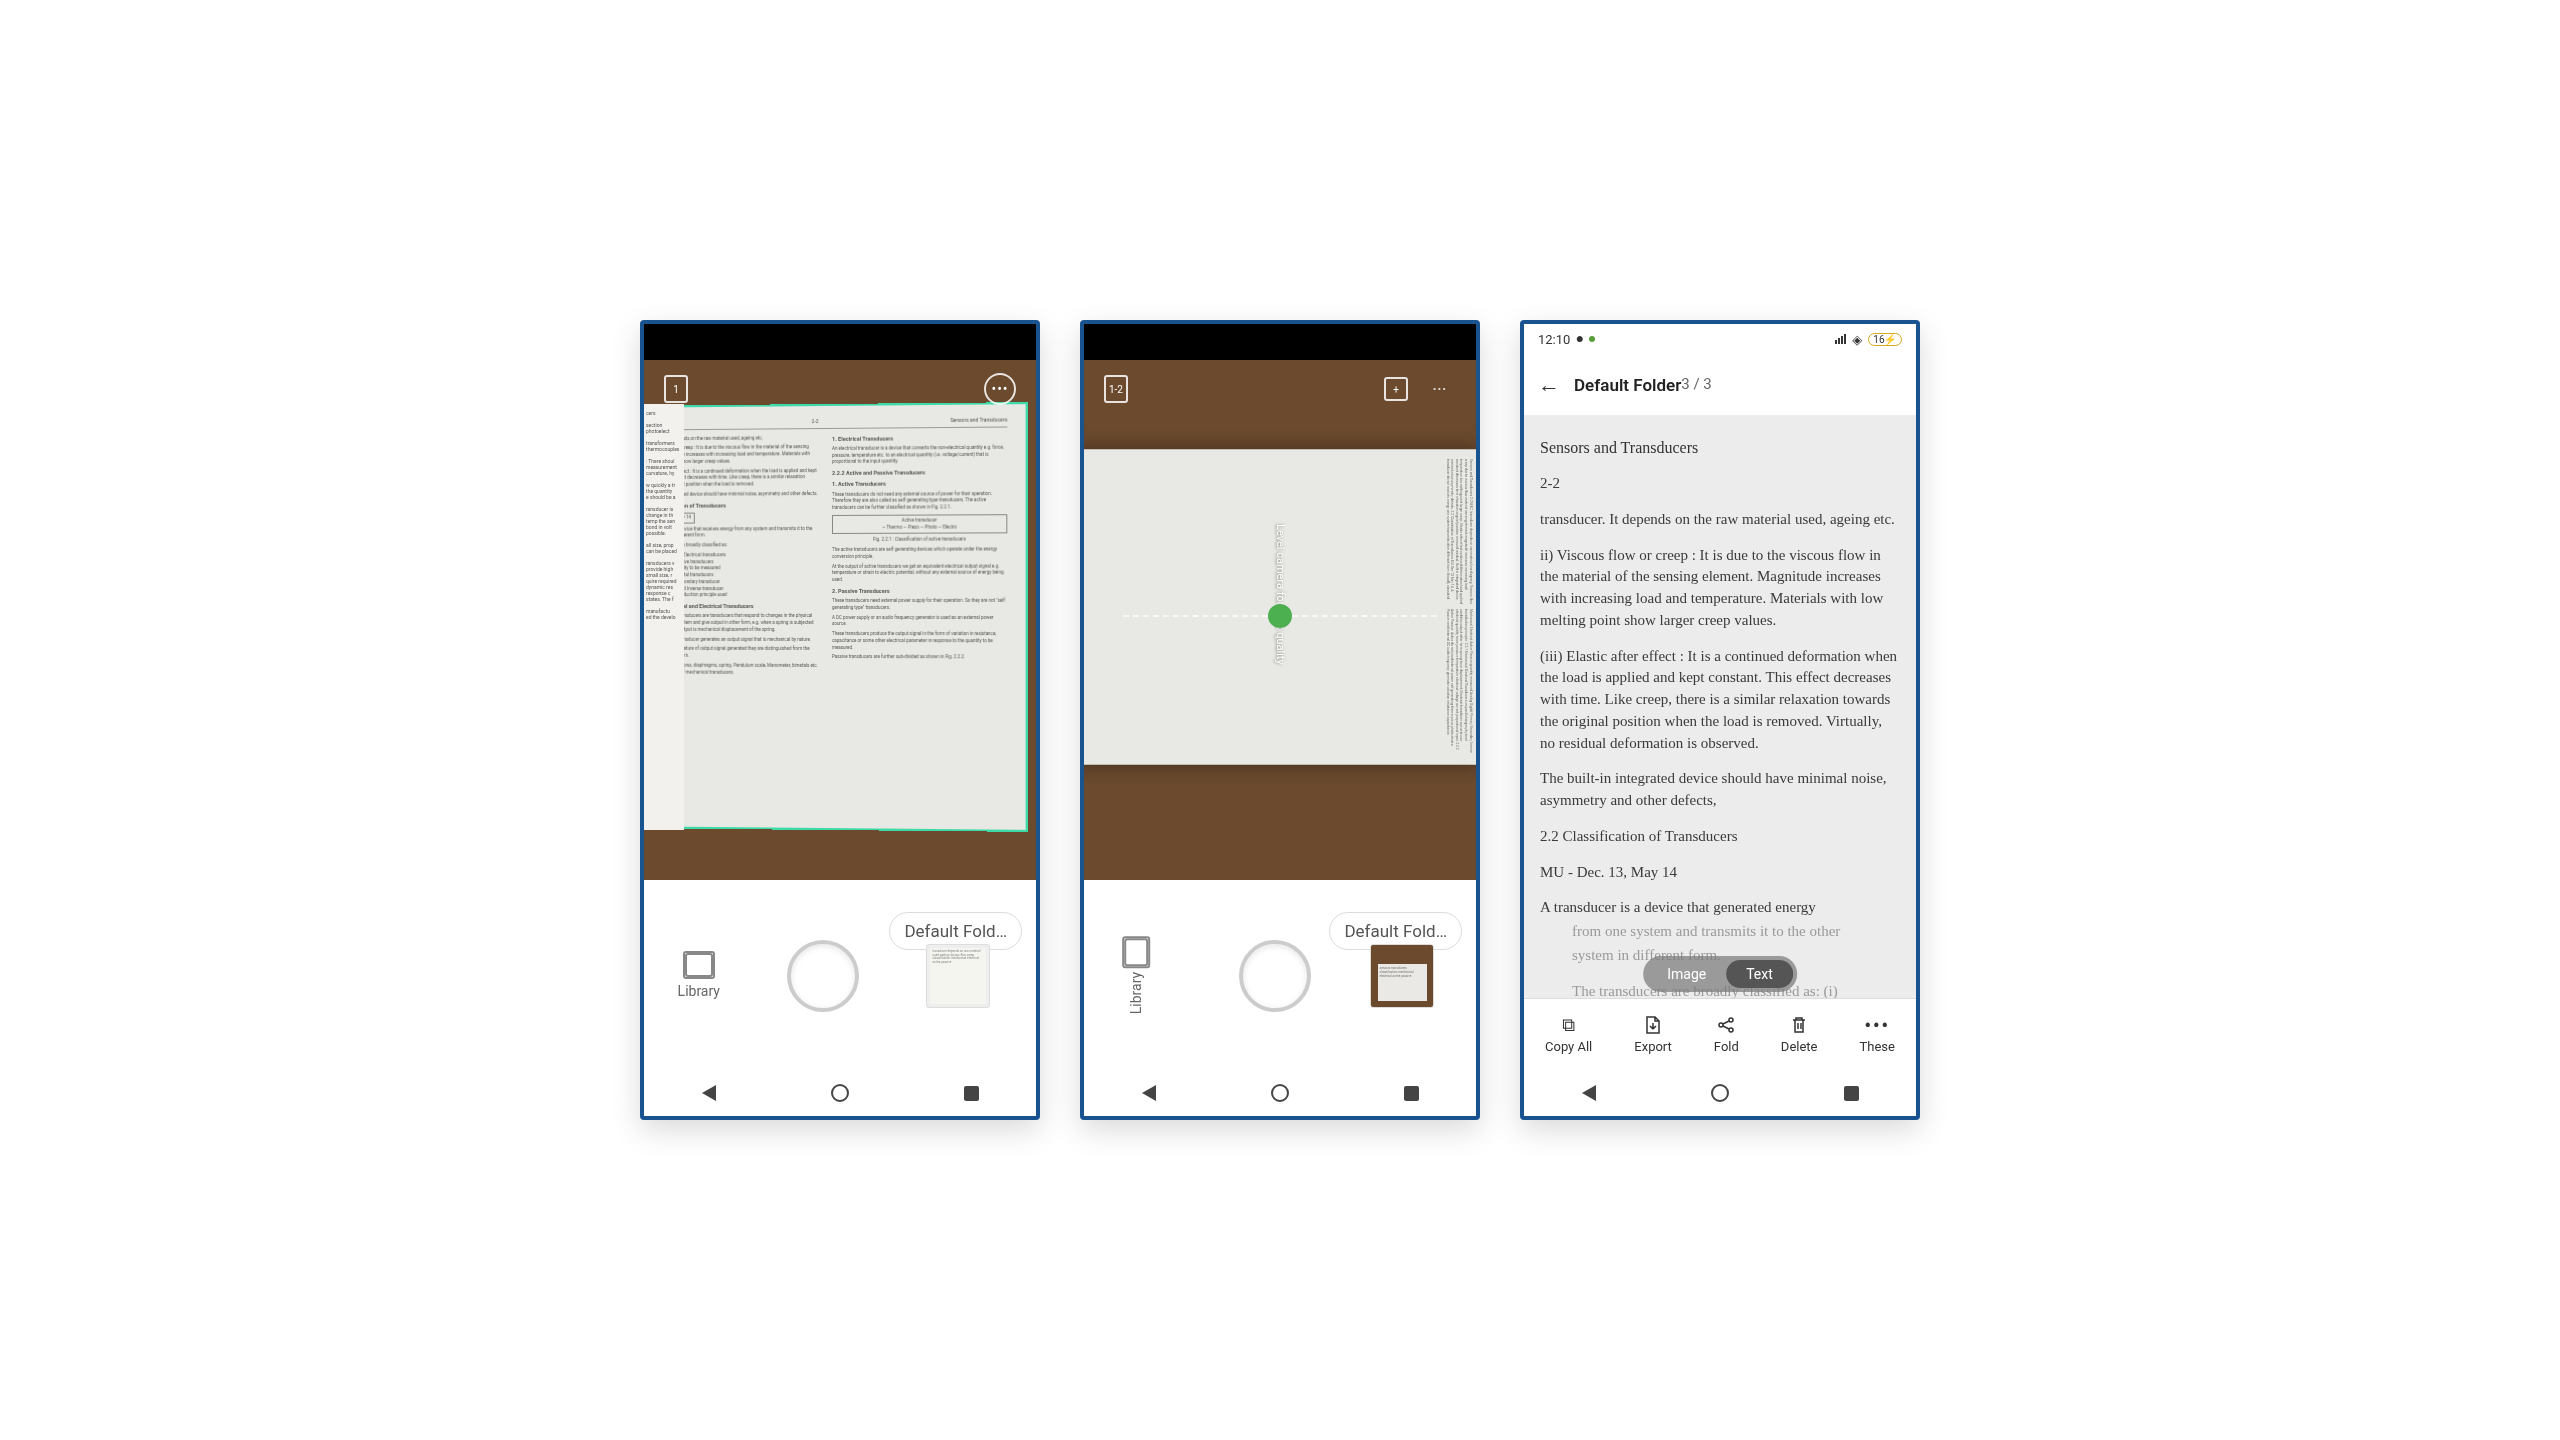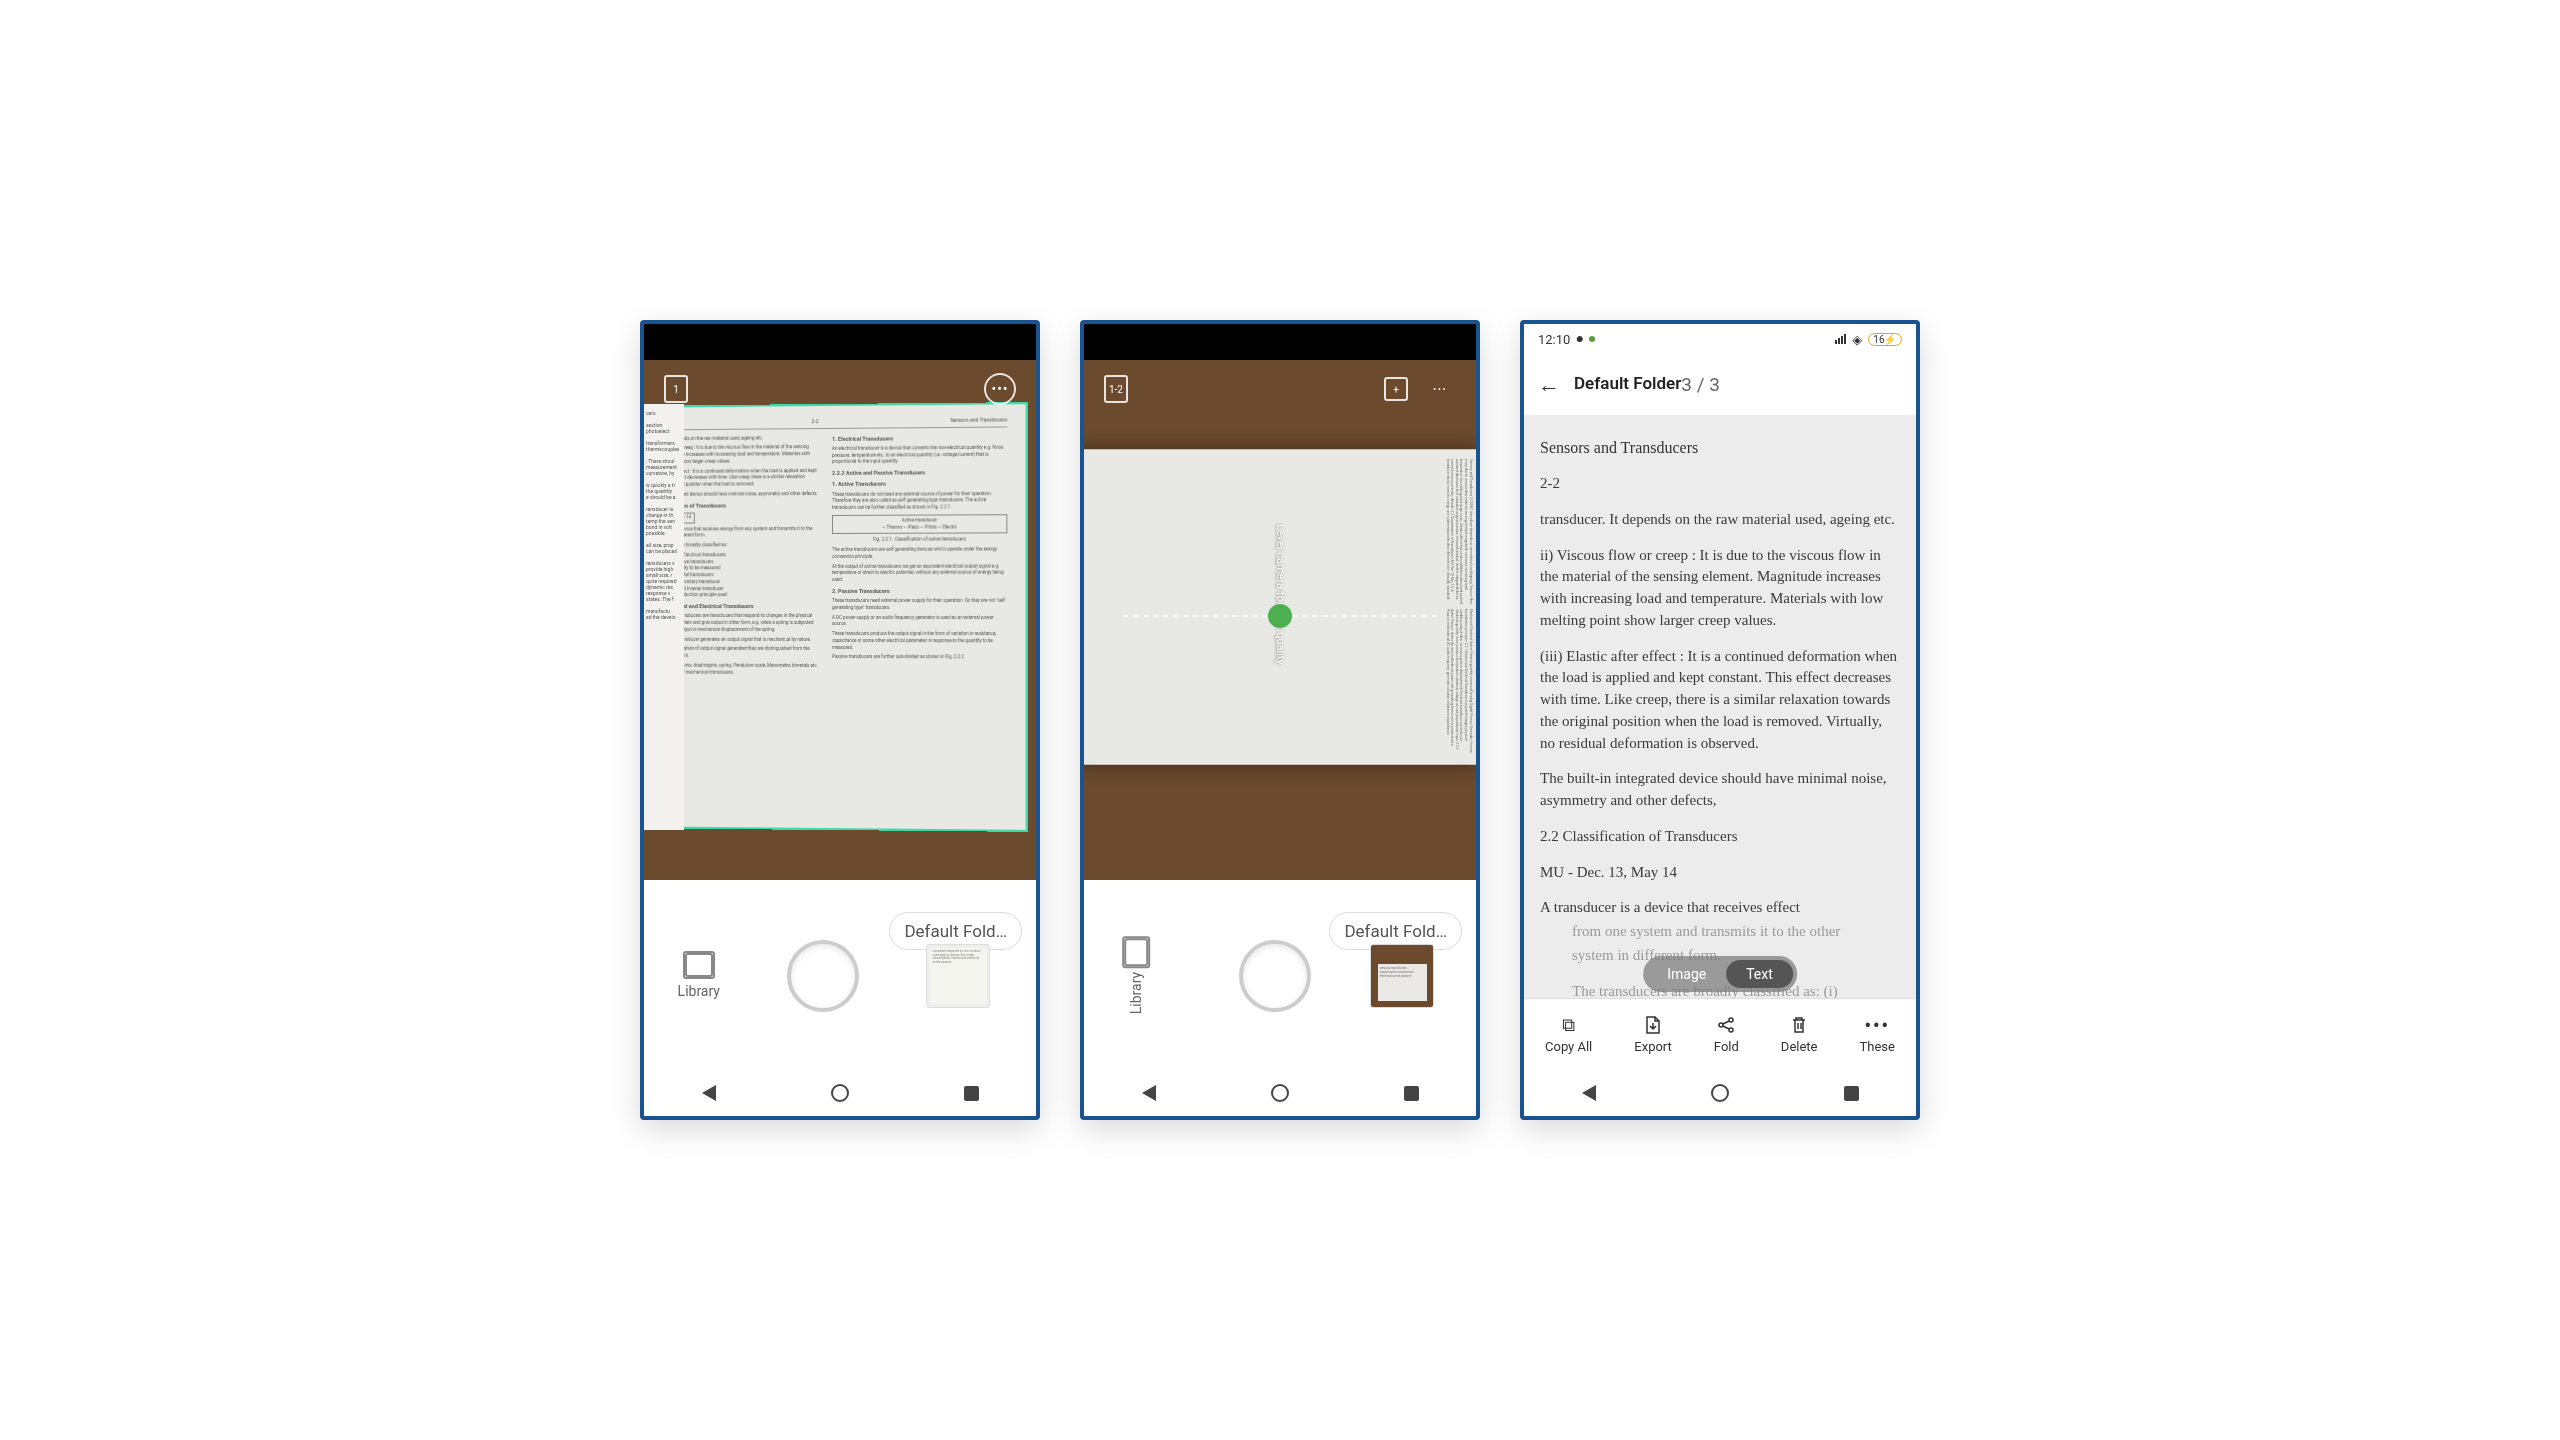--- a/index.html
+++ b/index.html
@@ -299,21 +299,21 @@
   display: flex;
   align-items: center;
   padding: 0 14px;
   gap: 14px;
   border-bottom: 1px solid #eee;
   background:#fff;
 }
 .back-arrow { font-size: 22px; color:#333; }
 .header-titles { display:flex; flex-direction:row; }
 .header-title { font-size: 17px; font-weight: 600; color:#222; }
-.header-sub { font-size: 19px; color:#666; }
+.header-sub { font-size: 15px; color:#666; }
 .text-content {
   flex: 1;
   background: #ececec;
   padding: 14px 16px;
   font-size: 15px;
   line-height: 1.45;
   color: #3a3a3a;
   font-family: Georgia, serif;
   overflow-y: auto;
   position: relative;
@@ -502,21 +502,21 @@
   </div>
   <div class="text-content">
     <h4>Sensors and Transducers</h4>
     <p>2-2</p>
     <p>transducer. It depends on the raw material used, ageing etc.</p>
     <p>ii) Viscous flow or creep : It is due to the viscous flow in the material of the sensing element. Magnitude increases with increasing load and temperature. Materials with low melting point show larger creep values.</p>
     <p>(iii) Elastic after effect : It is a continued deformation when the load is applied and kept constant. This effect decreases with time. Like creep, there is a similar relaxation towards the original position when the load is removed. Virtually, no residual deformation is observed.</p>
     <p>The built-in integrated device should have minimal noise, asymmetry and other defects,</p>
     <p>2.2 Classification of Transducers</p>
     <p>MU - Dec. 13, May 14</p>
-    <p style="margin-bottom:2px;">A transducer is a device that receives effect</p>
+    <p style="margin-bottom:2px;">A transducer is a device that generated energy</p>
     <p class="fade-bg-text" style="margin-bottom:2px;">from one system and transmits it to the other</p>
     <p class="fade-bg-text" style="margin-bottom:14px;">system in different form.</p>
     <p class="fade-bg-text">The transducers are broadly classified as: (i)</p>
   </div>
   <div class="seg-toggle">
     <div class="seg-btn">Image</div>
     <div class="seg-btn active">Text</div>
   </div>
   <div class="bottom-actions">
     <div class="action-col">

